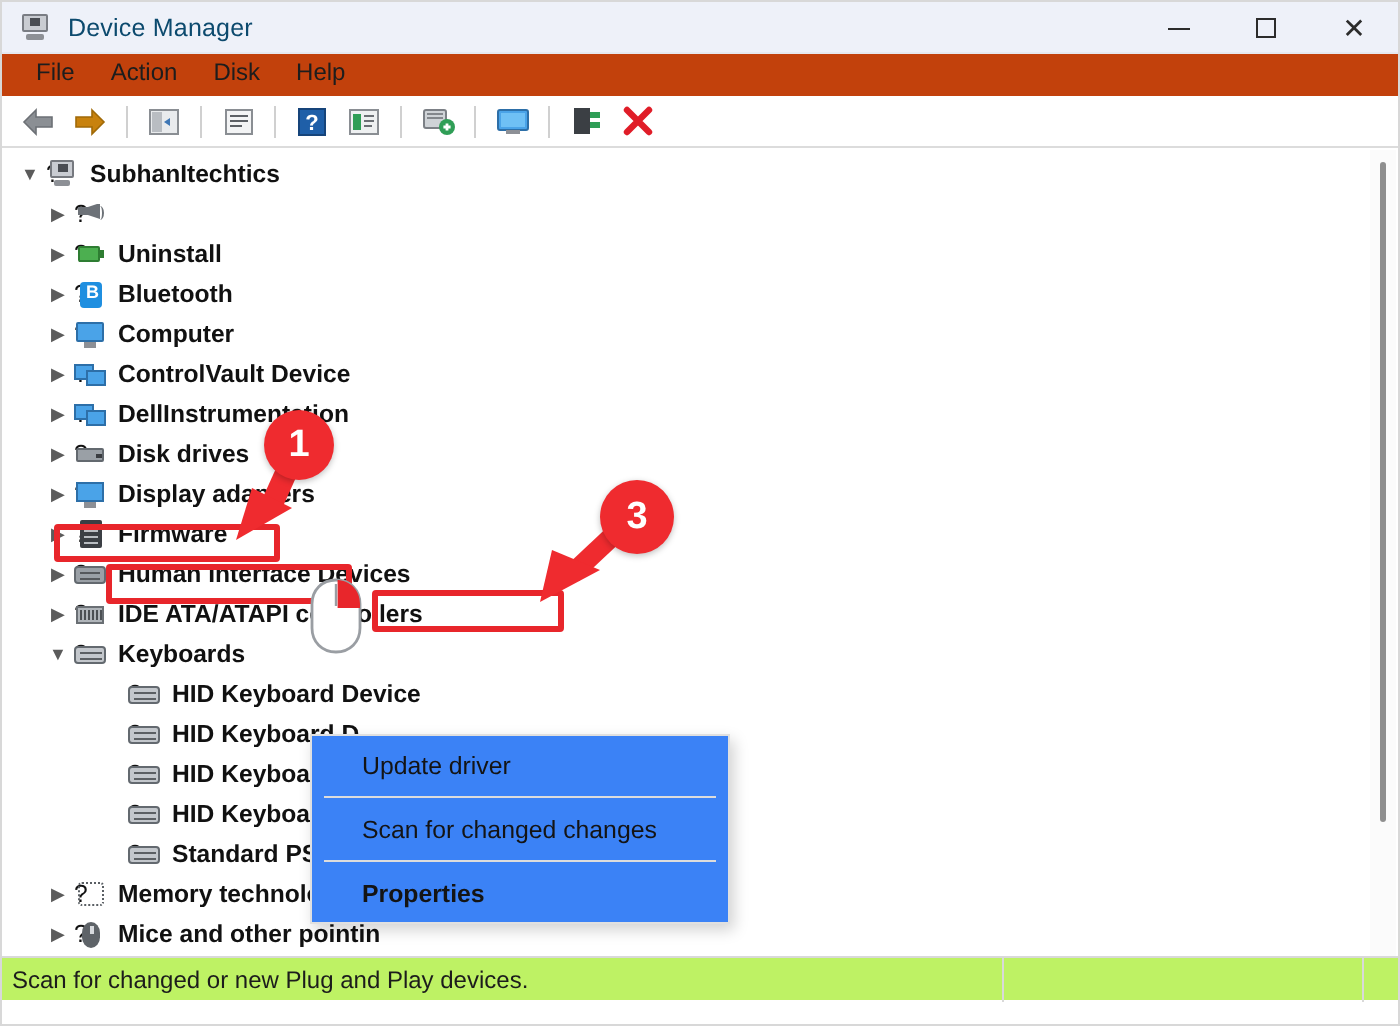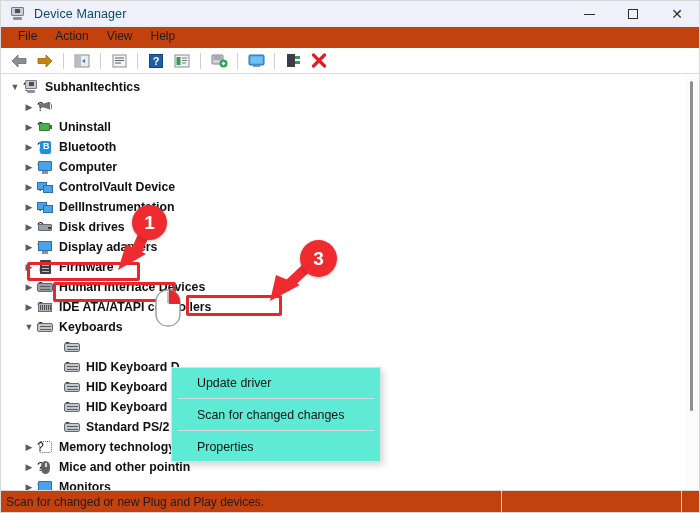--- a/index.html
+++ b/index.html
@@ -207,23 +207,23 @@
     position: absolute;
     left: 5px; top: 6px;
     width: 3px; height: 330px;
     background: #8f8f8f;
     border-radius: 2px;
   }
 
   
   .statusbar {
     position: absolute;
-    left: 0; right: 0; bottom: 0;
+    left: 0; right: 0; bottom: 12px;
     height: 22px;
-    background: #c2410c;
+    background: #bef264;
     border-top: 1px solid #d9d9d9;
     display: flex;
     align-items: center;
     font-size: 12px;
     color: #1c1c1c;
     gap: 20px;
   }
   .status-text { padding-left: 5px; flex: 1 1 auto; }
   .status-cell {
     width: 160px;
@@ -231,37 +231,37 @@
     border-left: 1px solid #d9d9d9;
   }
   .status-grip {
     width: 18px; height: 22px;
     border-left: 1px solid #d9d9d9;
   }
 
   
   .ctxmenu {
     position: absolute;
-    left: 170px; top: 293px;
+    left: 154px; top: 293px;
     width: 210px;
-    background: #5eead4;
+    background: #3b82f6;
     border: 1px solid #e0e0e0;
     box-shadow: 2px 3px 7px rgba(0,0,0,.18);
     padding: 4px 0 4px 0;
     z-index: 40;
     font-size: 12.4px;
     color: #141414;
   }
   .ctxitem {
     height: 21px;
     display: flex;
     align-items: center;
     padding-left: 25px;
   }
-  .ctxitem.bold { font-weight: normal; }
+  .ctxitem.bold { font-weight: bold; }
   .ctxsep {
     height: 1px;
     background: #dcdcdc;
     margin: 5px 6px 5px 6px;
   }
 
   
   .anno { position: absolute; z-index: 60; pointer-events: none; }
   .abox {
     position: absolute;
@@ -309,21 +309,21 @@
         </div>
       <div class="winbtn close">
           <span class="glyph-close">✕</span>
         </div>
     </div>
   </div>
 
   <div class="menubar">
     <div class="menuitem">File</div>
     <div class="menuitem">Action</div>
-    <div class="menuitem">View</div>
+    <div class="menuitem">Disk</div>
     <div class="menuitem">Help</div>
   </div>
 
   <div class="toolbar">
     <div class="tbtn">
       <svg width="18" height="14" viewBox="0 0 18 14">
           <path d="M8 1 L2 7 L8 13 L8 9.5 L16 9.5 L16 4.5 L8 4.5 Z" fill="#8b8f94" stroke="#6c7075" stroke-width="0.8"></path>
         </svg>
     </div>
     <div class="tbtn">
@@ -454,20 +454,21 @@
           <span class="lbl">IDE ATA/ATAPI controllers</span>
         </div>
         <div class="row d1">
           <span class="chev down">▼</span>
           <span class="ico i-kb"><span class="b"></span><span class="f"></span><span class="c"></span><span class="w1"></span><span class="g"></span><span class="t"></span><span class="r"></span><span class="s"></span><span class="st"></span><span class="s1"></span><span class="s2"></span><span class="d"></span><span class="k"></span><span class="m"></span><span class="q">?</span><span class="p"></span><span class="w"></span><span class="y"></span></span>
           <span class="lbl">Keyboards</span>
         </div>
         <div class="row d2">
           <span class="chev"></span>
           <span class="ico i-kb"><span class="b"></span><span class="f"></span><span class="c"></span><span class="w1"></span><span class="g"></span><span class="t"></span><span class="r"></span><span class="s"></span><span class="st"></span><span class="s1"></span><span class="s2"></span><span class="d"></span><span class="k"></span><span class="m"></span><span class="q">?</span><span class="p"></span><span class="w"></span><span class="y"></span></span>
+          <span class="lbl">HID Keyboard Device</span>
         </div>
         <div class="row d2">
           <span class="chev"></span>
           <span class="ico i-kb"><span class="b"></span><span class="f"></span><span class="c"></span><span class="w1"></span><span class="g"></span><span class="t"></span><span class="r"></span><span class="s"></span><span class="st"></span><span class="s1"></span><span class="s2"></span><span class="d"></span><span class="k"></span><span class="m"></span><span class="q">?</span><span class="p"></span><span class="w"></span><span class="y"></span></span>
           <span class="lbl">HID Keyboard D...</span>
         </div>
         <div class="row d2">
           <span class="chev"></span>
           <span class="ico i-kb"><span class="b"></span><span class="f"></span><span class="c"></span><span class="w1"></span><span class="g"></span><span class="t"></span><span class="r"></span><span class="s"></span><span class="st"></span><span class="s1"></span><span class="s2"></span><span class="d"></span><span class="k"></span><span class="m"></span><span class="q">?</span><span class="p"></span><span class="w"></span><span class="y"></span></span>
           <span class="lbl">HID Keyboard D</span>

